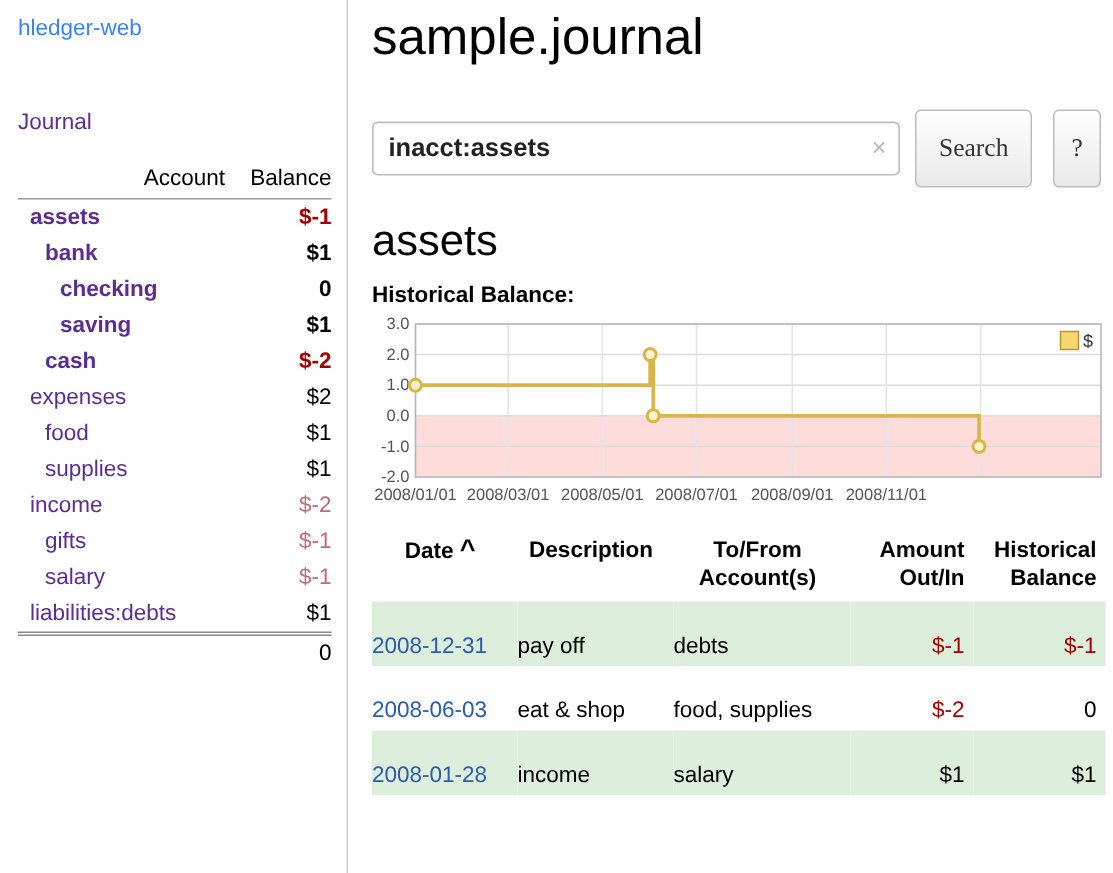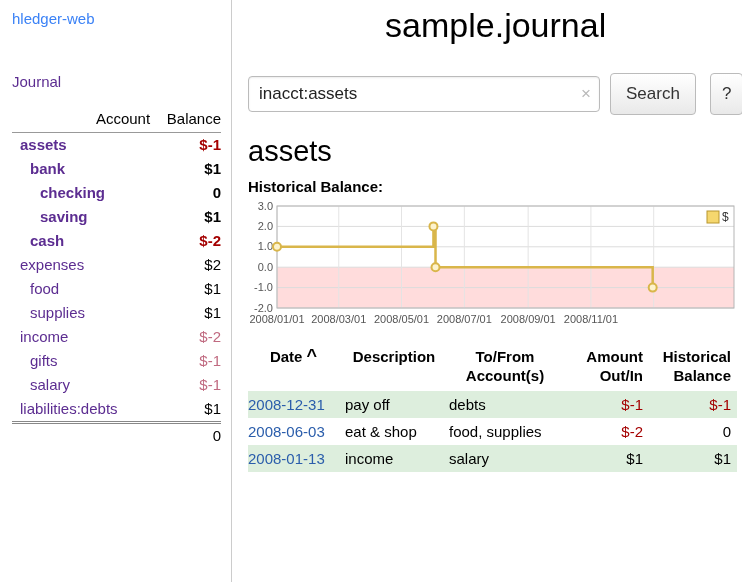--- a/index.html
+++ b/index.html
@@ -21,43 +21,43 @@
   td.bal { text-align:right; }
   tr.sel td { font-weight:bold; }
   a.acct.nameneg { color:#8b2c44; }
   a.acct.namenegl { color:#a85a80; }
   td.bal.neg  { color:#a40000; }
   td.bal.negl { color:#c06a80; }
   tfoot td { border-top:3px double #888; padding:3px 0; }
 
   
   .main { flex:1; padding:2px 6px 0 16px; }
-  h1 { font-size:34px; font-weight:400; margin:4px 0 28px 0;text-align:center; }
+  h1 { font-size:34px; font-weight:400; margin:4px 0 28px 0; }
   .searchform { display:flex; align-items:center; margin-bottom:8px; }
   .searchbox { position:relative; }
   .searchbox input { width:352px; height:36px; border:1px solid #bbb; border-radius:4px;
                      padding:0 28px 0 10px; font-size:17px; color:#222;
-                     font-family:inherit; box-shadow:inset 0 1px 2px rgba(0,0,0,.08); }
+                     font-family:inherit; box-shadow:inset 0 1px 2px rgba(0,0,0,.08);font-weight:bold; }
   .clear { position:absolute; right:9px; top:50%; transform:translateY(-50%);
            color:#b9b9b9; font-size:17px; cursor:pointer; }
-  .btn { height:42px; padding:0 15px; font-size:17px; color:#333; cursor:pointer;
+  .btn { height:52px; padding:0 15px; font-size:17px; color:#333; cursor:pointer;
          background:linear-gradient(#ffffff,#e9e9e9); border:1px solid #bbb;
-         border-radius:4px; font-family:Liberation Sans, sans-serif; margin-left:10px; }
+         border-radius:4px; font-family:Liberation Serif, serif; margin-left:10px; }
   .btn-help { margin-left:14px; padding:0 11px; }
   h2 { font-size:29px; font-weight:400; margin:20px 0 10px 0; }
   .chart-label { font-weight:bold; font-size:15px; margin:2px 0 6px 0; }
   #chart-svg { display:block; }
   #chart-svg text { font-family:"Liberation Sans","DejaVu Sans",sans-serif; }
 
   
   table.txns { border-collapse:collapse; width:489px; margin-top:12px; font-size:15px; }
   table.txns th { font-weight:bold; text-align:center; vertical-align:top;
                   padding:2px 6px 6px 0; line-height:19px; }
   table.txns th.r, table.txns td.r { text-align:right; }
-  table.txns td { padding:4px 6px 4px 0; vertical-align:top; line-height:19px; }
+  table.txns td { padding:20px 6px 4px 0; vertical-align:top; line-height:19px; }
   table.txns tbody tr:nth-child(odd) { background:#ddeedd; }
   a.date { color:#2a5dab; text-decoration:none; }
   td.amt.neg { color:#a40000; }
   .caret { font-weight:bold; font-size:18px; line-height:1; }
 </style>
 </head>
 <body>
 
 <div class="layout">
 
@@ -211,21 +211,21 @@
     <td class="r amt neg">$-1</td>
   </tr>
           <tr>
     <td><a href="#" class="date">2008-06-03</a></td>
     <td>eat &amp; shop</td>
     <td>food, supplies</td>
     <td class="r amt neg">$-2</td>
     <td class="r amt">0</td>
   </tr>
           <tr>
-    <td><a href="#" class="date">2008-01-13</a></td>
+    <td><a href="#" class="date">2008-01-28</a></td>
     <td>income</td>
     <td>salary</td>
     <td class="r amt">$1</td>
     <td class="r amt">$1</td>
   </tr>
         </tbody>
     </table>
   </main>
 </div>
 

